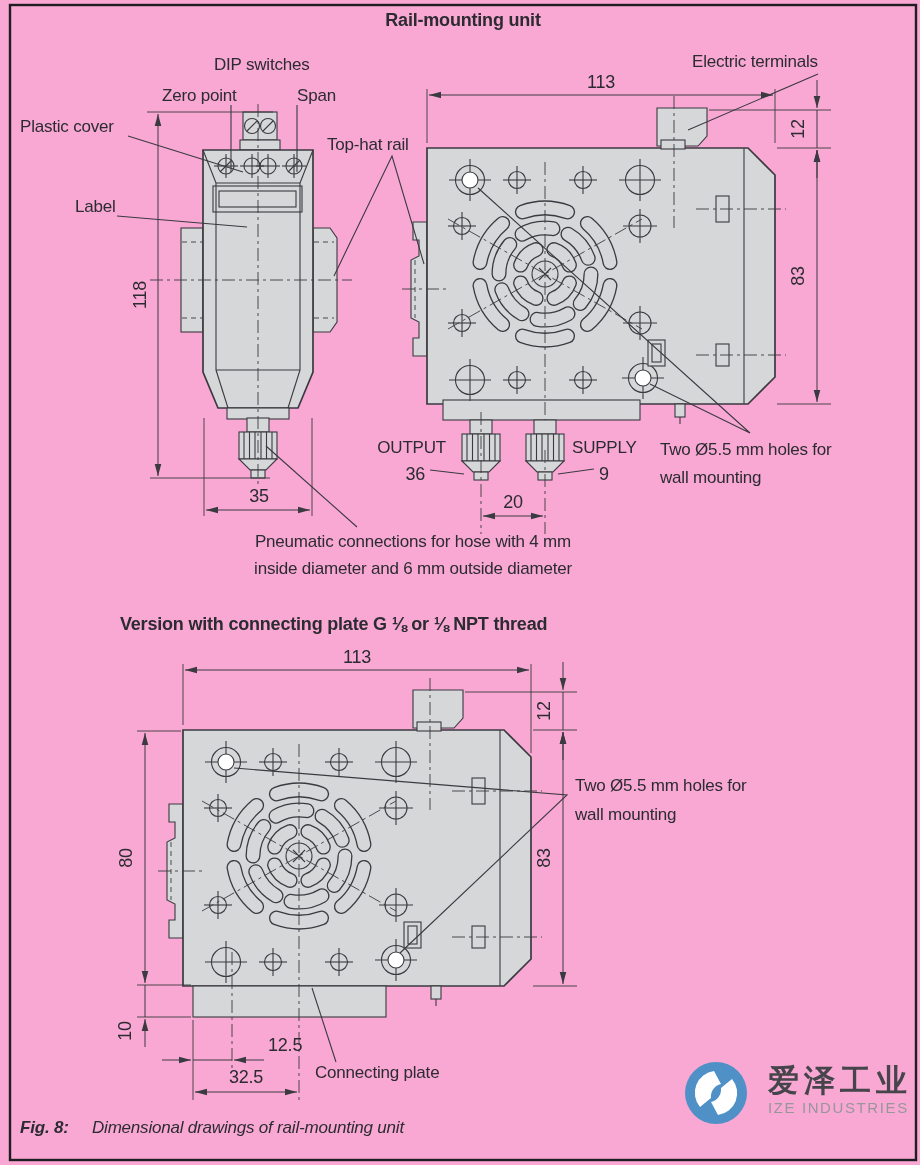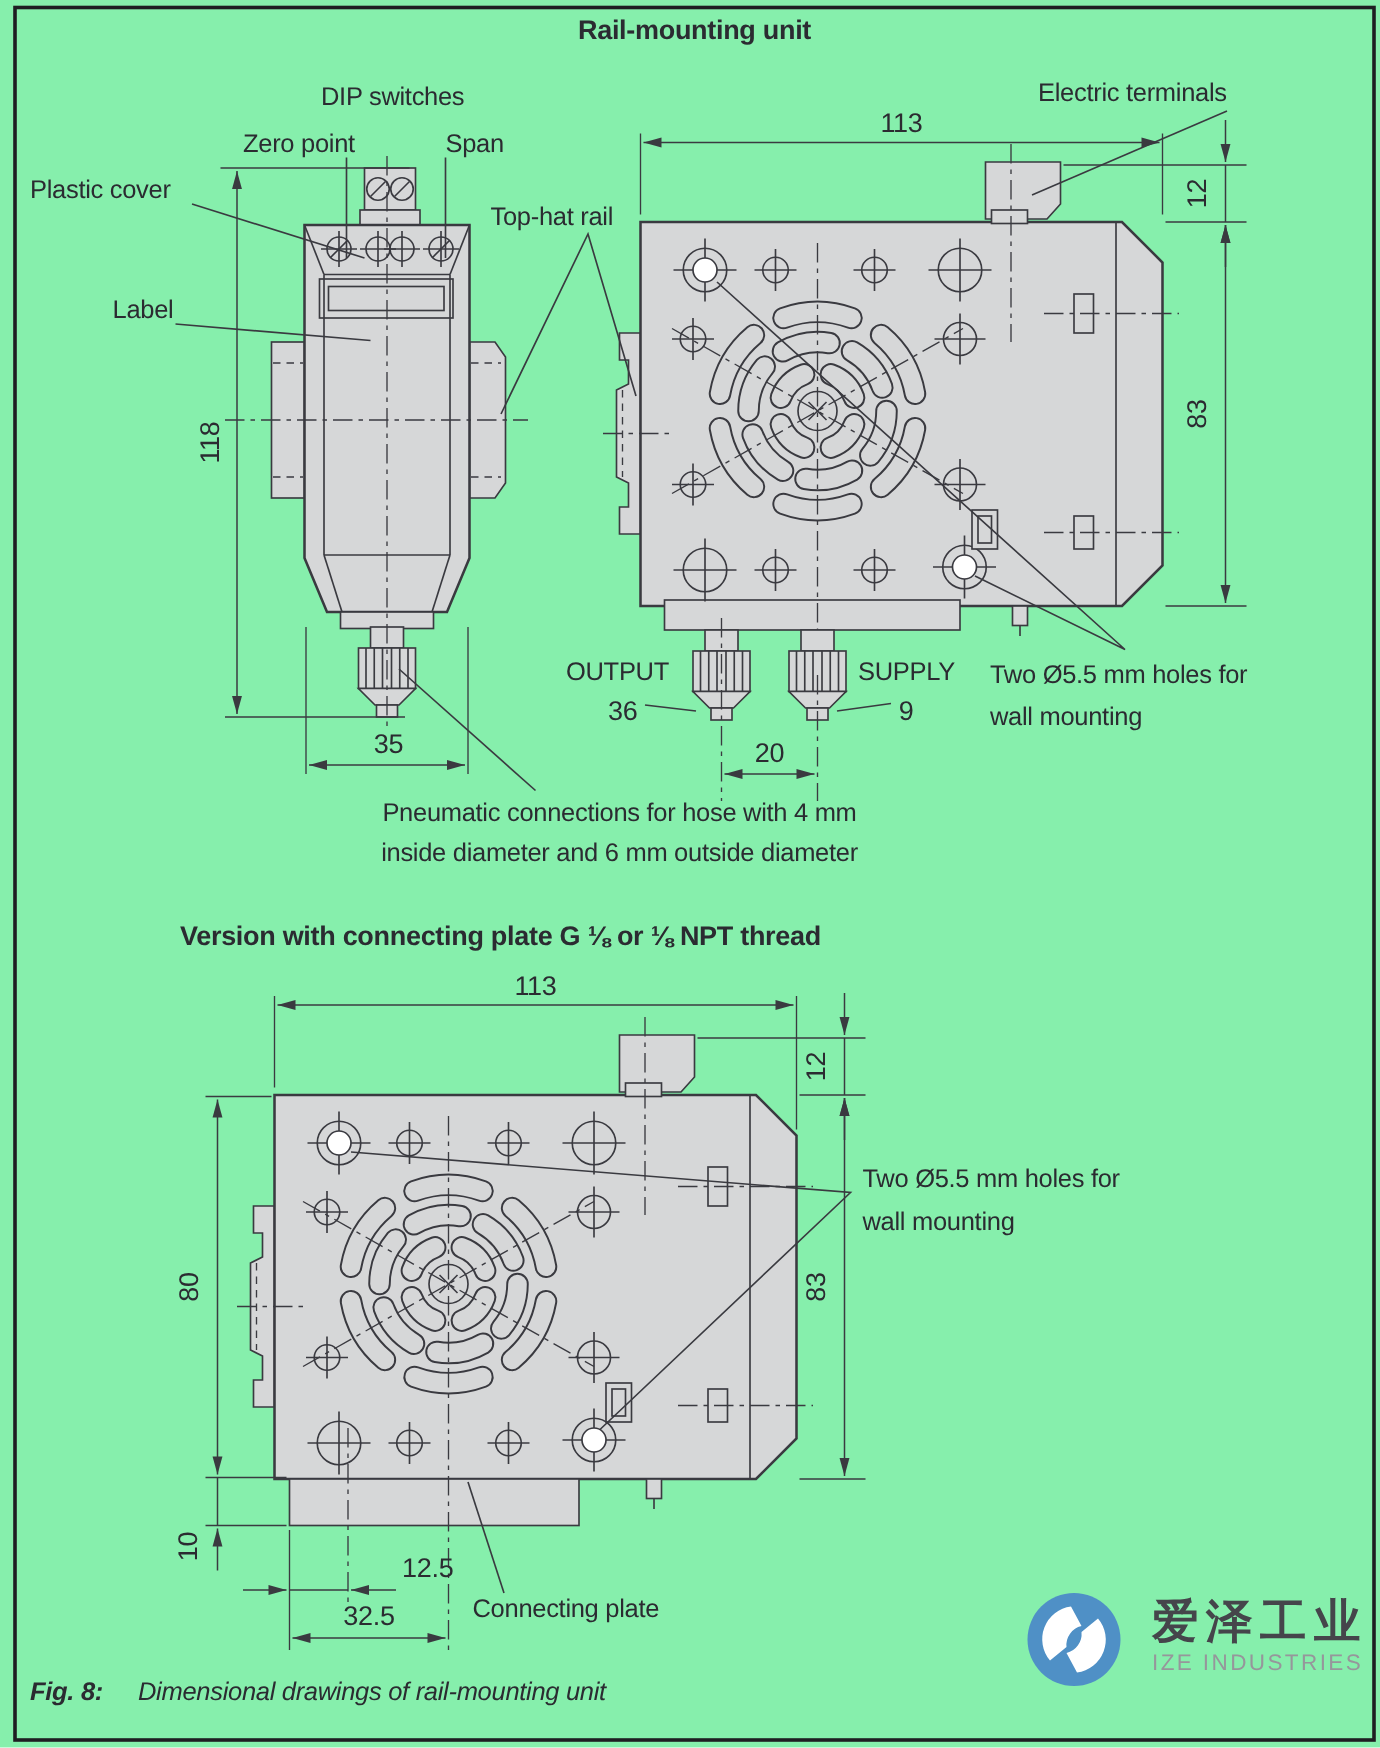--- a/index.html
+++ b/index.html
@@ -1,16 +1,16 @@
 <!DOCTYPE html>
 <html><head>
 <meta charset="utf-8">
 <style>
   html,body{margin:0;padding:0;background:#ffffff;}
-  .stage{position:relative;width:920px;height:1165px;background:#86efac;overflow:hidden;}
+  .stage{position:relative;width:920px;height:1165px;background:#f9a8d4;overflow:hidden;}
   svg{display:block;}
   svg text{font-family:"Liberation Sans",sans-serif;fill:#2b2b31;font-size:17px;letter-spacing:-0.2px;}
   .tb{font-weight:bold;font-size:18px;}
   .dimt{font-size:18px;}
   .capb{font-weight:bold;font-size:17px;font-style:italic;}
   .capi{font-style:italic;font-size:17px;}
   .logo-cn{font-size:31px;font-weight:bold;fill:#45454b;letter-spacing:5px;}
   .logo-en{font-size:15px;fill:#96969b;letter-spacing:1.6px;}
   .body{fill:#d6d7d8;stroke:#3a3a40;stroke-width:1.7;stroke-linejoin:miter;}
   .thinf{fill:#d6d7d8;stroke:#3a3a40;stroke-width:1.1;}

